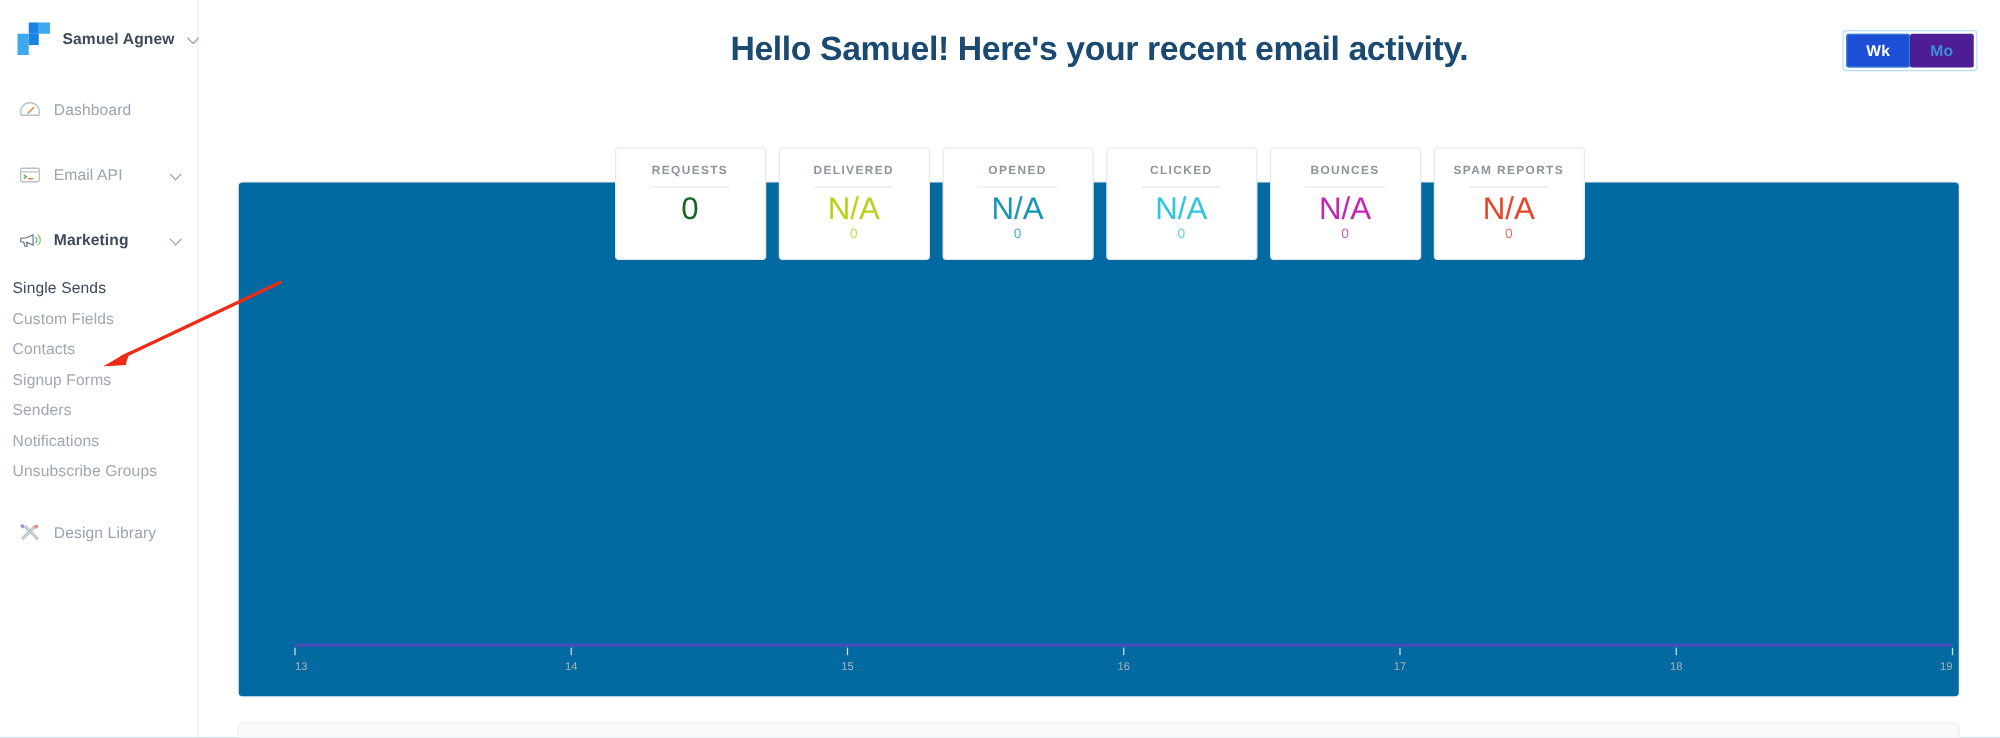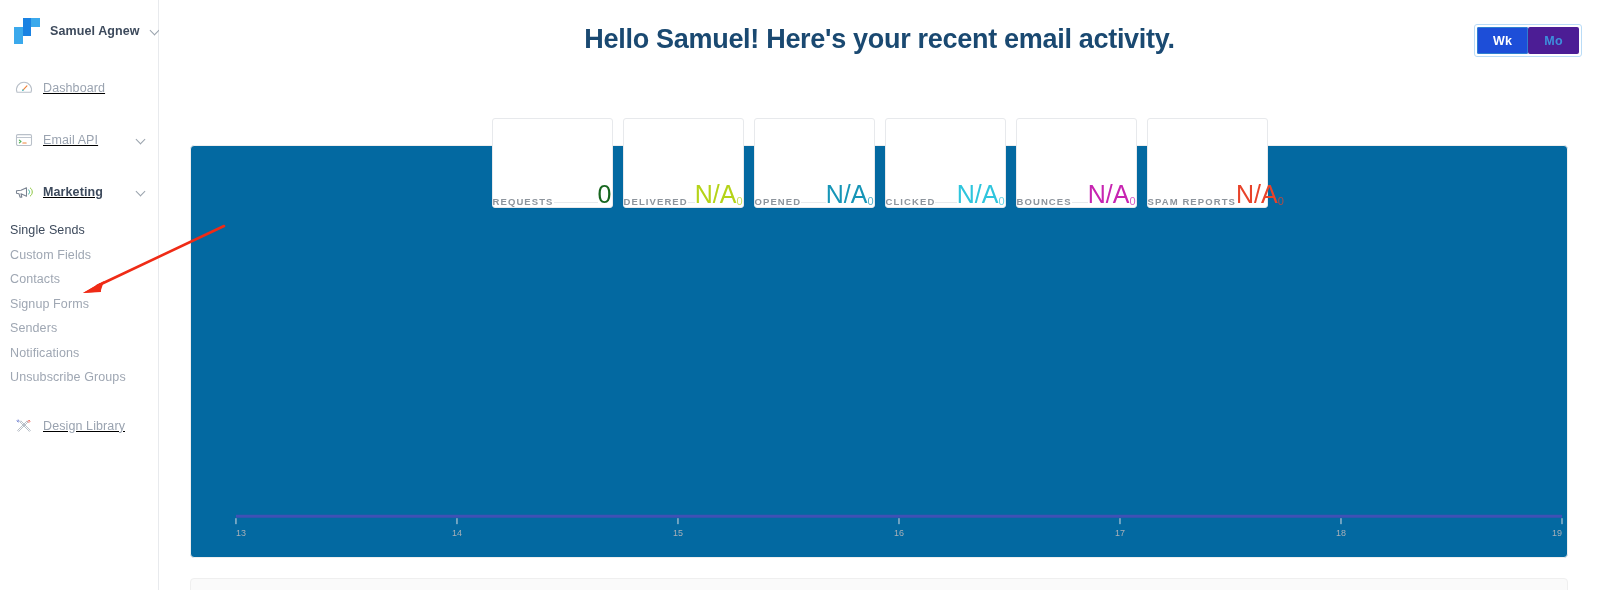--- a/index.html
+++ b/index.html
@@ -43,21 +43,20 @@
     width: 6px; height: 6px;
     border-right: 1.4px solid #9aa3ad; border-bottom: 1.4px solid #9aa3ad;
     transform: rotate(45deg);
   }
 
   .nav-group { }
   .nav-item {
     display: flex; align-items: center; gap: 9px;
     height: 52px; padding: 0 12px 0 14px;
     cursor: pointer;
-    text-decoration: underline;
   }
   .nav-icon { width: 20px; height: 20px; flex: 0 0 20px; display: block; }
   .nav-label {
     font-size: 12.5px; color: #9aa3b0; letter-spacing: .1px;
     white-space: nowrap; flex: 1;
   }
   .nav-item.active .nav-label { color: #3d4a5c; font-weight: 700; }
 
   .sub-list { padding: 0 0 10px 0; }
   .sub-item {
@@ -96,21 +95,21 @@
 
   
   .cards {
     position: absolute; left: 0; right: 0; top: 118px;
     display: flex; justify-content: center; gap: 10px;
     z-index: 3;
   }
   .card {
     width: 121px; height: 90px; background: #fff;
     border: 1px solid #e7e9ec; border-radius: 3px;
-    display: flex; flex-direction: row; align-items: flex-end;
+    display: flex; flex-direction: column; align-items: center;
     padding-top: 12px;
     box-shadow: 0 1px 1px rgba(0,0,0,.02);
   }
   .card-label {
     font-size: 9.5px; font-weight: 700; color: #8d949c;
     letter-spacing: 1.1px; text-transform: uppercase; white-space: nowrap;
   }
   .card-rule { width: 64px; height: 1px; background: #e7e9ec; margin: 7px 0 4px; }
   .card-value { font-size: 25px; font-weight: 400; line-height: 1.05; }
   .card-sub { font-size: 11px; margin-top: 1px; }

